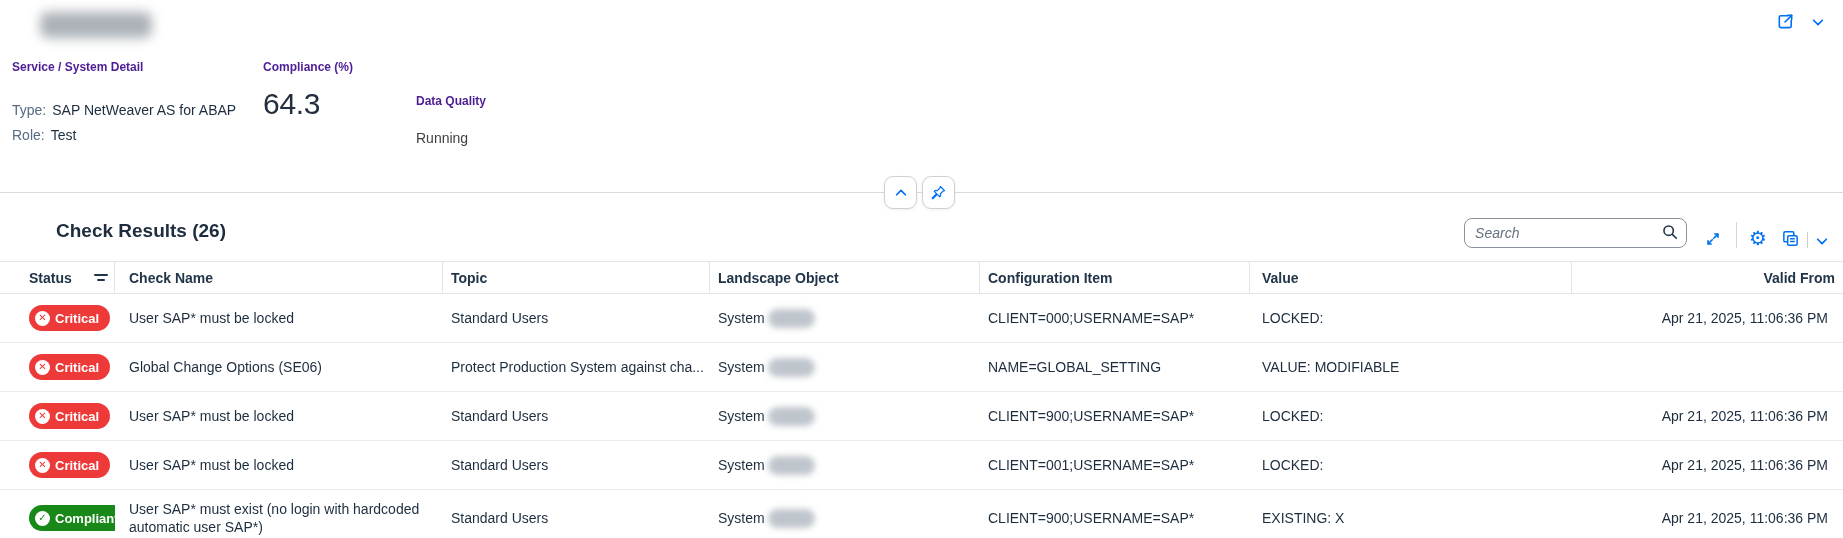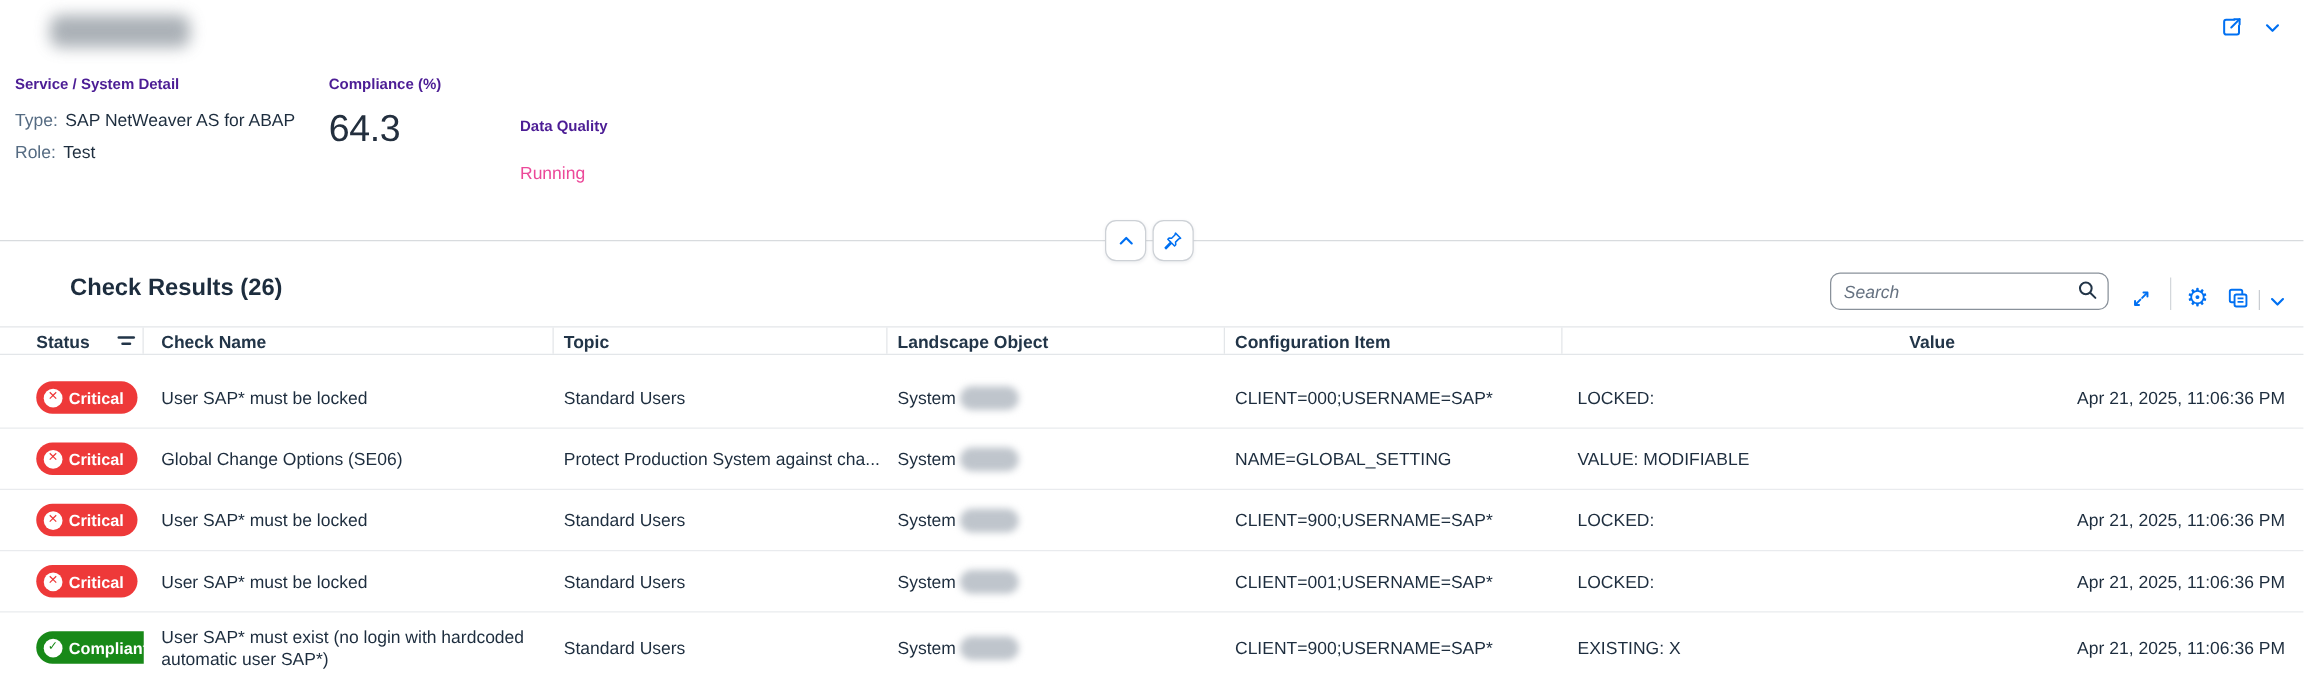--- a/index.html
+++ b/index.html
@@ -11,21 +11,21 @@
   .panel-top { position: absolute; left: 0; top: 0; width: 100%; height: 193px; background: #fff; border-bottom: 1px solid #d8dbde; }
   .title-blur { position: absolute; left: 40px; top: 12px; width: 112px; height: 26px; border-radius: 8px; background: #8f979f; filter: blur(6px); opacity: .75; }
   .top-actions { position: absolute; right: 18px; top: 12px; display: flex; align-items: center; gap: 16px; }
   .icon-btn { display: inline-flex; align-items: center; justify-content: center; color: #0070f2; cursor: pointer; background: none; border: none; }
 
   .kpi { position: absolute; top: 60px; }
   .kpi-label { font-size: 12px; font-weight: bold; color: #4c1d95; }
   .kpi1 { left: 12px; }
   .kpi2 { left: 263px; }
   .kpi3 { left: 416px; margin-top: 34px; }
-  .field-row { margin-top: 14px; font-size: 14px; }
+  .field-row { margin-top: 28px; font-size: 14px; }
   .field-row + .field-row { margin-top: 9px; }
   .field-k { color: #556b82; margin-right: 6px; }
   .field-v { color: #1d2d3e; }
   .kpi-big { margin-top: 13px; font-size: 30px; font-weight: 300; letter-spacing: -.3px; color: #232f3e; }
   .kpi-status { margin-top: 22px; font-size: 14px; }
 
   
   .float-btns { position: absolute; left: 884px; top: 176px; display: flex; gap: 5px; z-index: 5; }
   .float-btn { width: 33px; height: 33px; border-radius: 9px; border: 1px solid #cdd1d6; background: #fff; box-shadow: 0 1px 3px rgba(34,54,73,.08); display: flex; align-items: center; justify-content: center; color: #0070f2; cursor: pointer; }
 
@@ -39,21 +39,21 @@
   .search-input::placeholder { color: #667281; font-style: italic; }
   .search-glass { position: absolute; right: 8px; top: 5px; color: #223548; }
   .tb-sep { width: 1px; height: 26px; background: #d3d7db; margin: 0 12px 0 14px; }
   .tb-sep-sm { width: 1px; height: 16px; background: #c9cdd2; margin: 0 7px; }
   .tb-icon { margin-left: 14px; }
   .tb-icon.first { margin-left: 17px; }
   .gear-glyph { font-family: "DejaVu Sans", sans-serif; font-size: 20px; line-height: 1; color: #0070f2; }
 
   
   .grid-cols { display: grid; grid-template-columns: 115px 328px 267px 270px 270px 322px 1fr; }
-  .thead { position: absolute; left: 0; right: 0; top: 67px; height: 23px; border-top: 1px solid #e3e6e9; border-bottom: 1px solid #e3e6e9; background: #fff; }
+  .thead { position: absolute; left: 0; right: 0; top: 67px; height: 33px; border-top: 1px solid #e3e6e9; border-bottom: 1px solid #e3e6e9; background: #fff; }
   .th { display: flex; align-items: center; font-size: 14px; font-weight: bold; color: #223548; border-right: 1px solid #e3e6e9; padding-left: 8px; overflow: hidden; white-space: nowrap; }
   .th:last-child { border-right: none; justify-content: flex-end; padding-right: 8px; }
   .th.c-status { padding-left: 29px; }
   .th.c-check { padding-left: 14px; }
   .th.c-value { padding-left: 12px; }
   .sort-ico { display: inline-block; margin-left: 22px; width: 14px; }
   .sort-ico i { display: block; background: #223548; height: 2px; border-radius: 1px; }
   .sort-ico i + i { margin-top: 3px; width: 8px; margin-left: 3px; }
 
   .tbody { position: absolute; left: 0; right: 0; top: 100px; bottom: 0; }
@@ -67,21 +67,21 @@
   .td.c-status { padding-left: 29px; }
 
   .badge { display: inline-flex; align-items: center; gap: 5px; height: 26px; border-radius: 14px; padding: 0 11px 0 6px; color: #fff; font-size: 13px; font-weight: bold; white-space: nowrap; }
   .badge.critical { background: #ee3939; }
   .badge.compliant { background: #188918; }
   .badge-ico { width: 15px; height: 15px; border-radius: 50%; background: #fff; display: inline-flex; align-items: center; justify-content: center; font-size: 10px; font-weight: bold; line-height: 1; }
   .badge.critical .badge-ico { color: #ee3939; }
   .badge.compliant .badge-ico { color: #188918; }
 
   .blur-chip { display: inline-block; width: 47px; height: 19px; border-radius: 10px; background: #bfc5cc; filter: blur(3px); margin-left: 3px; flex: none; }
-  .green { color: #ec4899; }
+  .green { color: #404040; }
 </style>
 </head>
 <body>
 
 <div class="stage">
 
   <div class="panel-top">
     <div class="title-blur"></div>
 
     <div class="top-actions">
@@ -195,20 +195,23 @@
         </div>
       <div class="th">
           <span>Landscape Object</span>
         </div>
       <div class="th">
           <span>Configuration Item</span>
         </div>
       <div class="th c-value">
           <span>Value</span>
         </div>
+      <div class="th">
+          <span>Valid From</span>
+        </div>
     </div>
 
     <div class="tbody">
   <div class="tr grid-cols">
     <div class="td c-status">
       <span class="badge critical">
         <span class="badge-ico">✕</span>
         <span>Critical</span>
       </span>
     </div>

